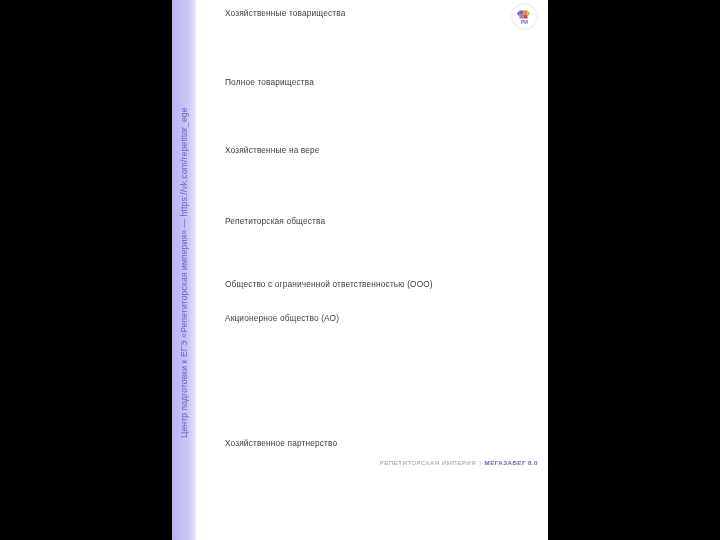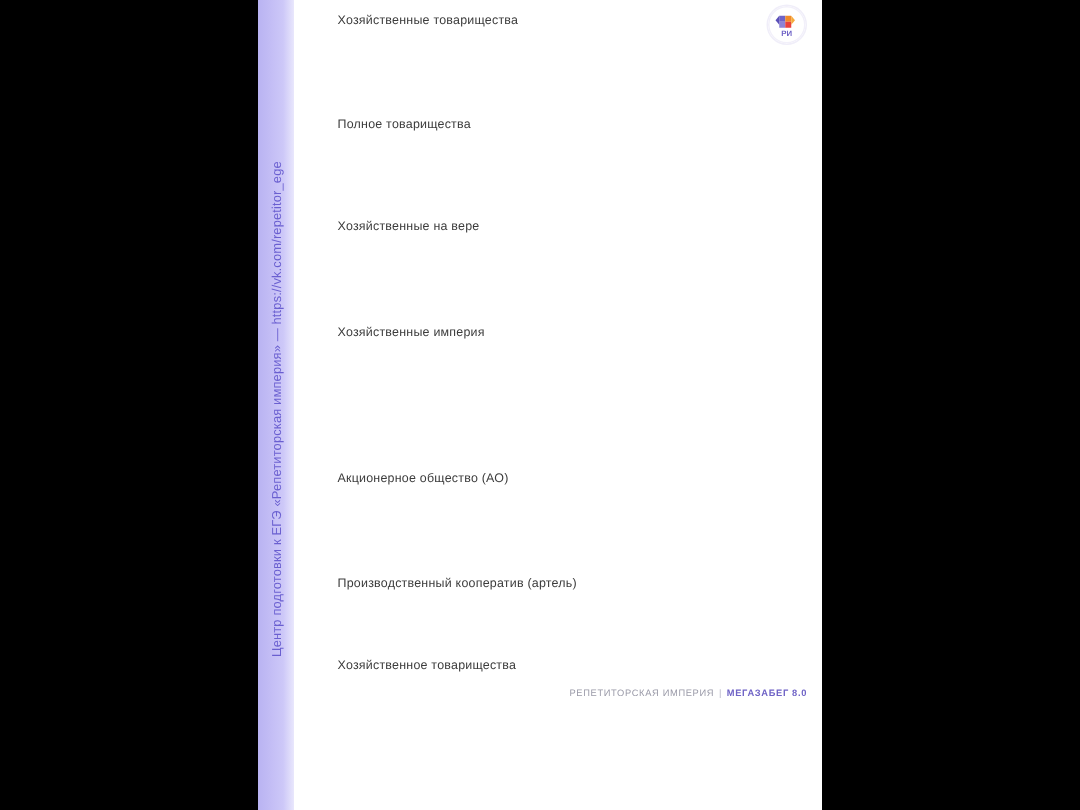--- a/index.html
+++ b/index.html
@@ -125,24 +125,24 @@
             <polygon points="15.5,6.5 18,9.5 15.5,12.5" fill="#f6a93b"></polygon>
             <polygon points="7.5,6.5 7.5,12.5 5,9.5" fill="#5b4fb8"></polygon>
           </g>
           <text x="12.5" y="20.3" text-anchor="middle" font-family="Liberation Sans, sans-serif" font-size="5.2" fill="#6f63c6" font-weight="bold">РИ</text>
         </svg>
       </div>
 
       <div class="slide-item" style="top:8px">Хозяйственные товарищества</div>
       <div class="slide-item" style="top:77px">Полное товарищества</div>
       <div class="slide-item" style="top:145px">Хозяйственные на вере</div>
-      <div class="slide-item" style="top:216px">Хозяйственные империя</div>
+      <div class="slide-item" style="top:216px">Репетиторская общества</div>
+      <div class="slide-item" style="top:279px">Общество с ограниченной ответственностью (ООО)</div>
       <div class="slide-item" style="top:313px">Акционерное общество (АО)</div>
-      <div class="slide-item" style="top:383px">Производственный кооператив (артель)</div>
-      <div class="slide-item" style="top:438px">Хозяйственное товарищества</div>
+      <div class="slide-item" style="top:438px">Хозяйственное партнерство</div>
 
       <div id="footer">
         <span class="f-left">РЕПЕТИТОРСКАЯ ИМПЕРИЯ</span>
         <span class="f-sep">|</span>
         <span class="f-right">МЕГАЗАБЕГ 8.0</span>
       </div>
 
     </div>
   </div>
 </div>

